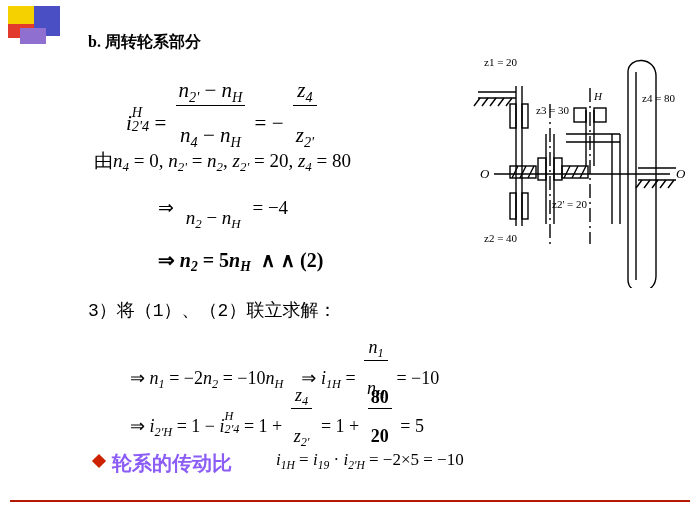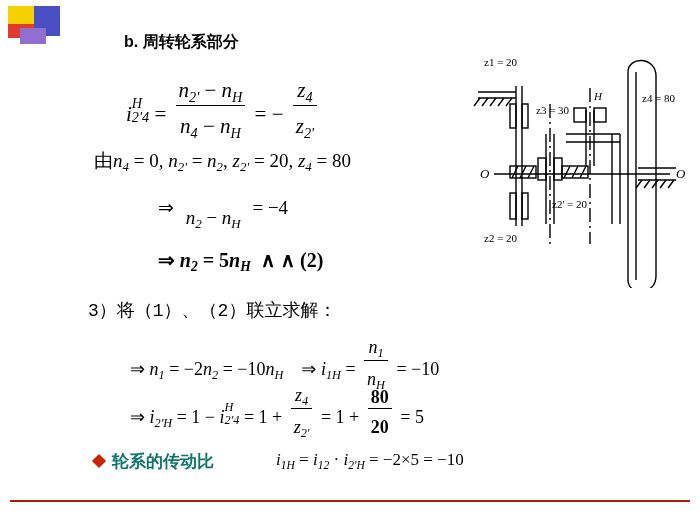--- a/index.html
+++ b/index.html
@@ -29,25 +29,24 @@
   .sq-yellow { left: 0px;  top: 0px;  width: 26px; height: 18px; background: #f5d100; }
   .sq-blue   { left: 26px; top: 0px;  width: 26px; height: 30px; background: #4a4fc4; }
   .sq-red    { left: 0px;  top: 18px; width: 26px; height: 14px; background: #e23b2e; }
   .sq-purple { left: 12px; top: 22px; width: 26px; height: 16px; background: #8f6fd0; }
 
   
   .heading-b {
     position: absolute;
     left: 88px;
     top: 32px;
-    font-family: Liberation Sans, sans-serif;
+    font-family: Liberation Serif, serif;
     font-weight: bold;
     font-size: 16px;
     color: #000000;
-    margin-left: 36px;
   }
   .txt {
     position: absolute;
     color: #000000;
     white-space: nowrap;
   }
   .math {
     font-family: "Liberation Serif", serif;
     font-style: italic;
   }
@@ -64,21 +63,21 @@
     margin: 0 4px;
   }
   .frac .num {
     display: block;
     padding: 0 3px;
     line-height: 1.15;
   }
   .frac .den {
     display: block;
     border-top: 1.4px solid #000;
-    padding: 8px 3px;
+    padding: 17px 3px;
     line-height: 1.2;
   }
   .sub {
     font-size: 0.68em;
     vertical-align: -0.32em;
     font-style: italic;
   }
   .subsup {
     display: inline-block;
     font-size: 0.68em;
@@ -90,21 +89,21 @@
   .subsup span { display: block; }
 
   
   #eq1      { left: 126px; top: 78px;  font-size: 21px; }
   #line-given { left: 94px; top: 148px; font-size: 19px; }
   #eq2      { left: 158px; top: 196px; font-size: 19px; }
   #eq3      { left: 158px; top: 248px; font-size: 20px; font-weight: bold; }
   #line3    { left: 88px;  top: 298px; font-size: 18px; font-family: Liberation Mono, monospace; }
   #eq4      { left: 130px; top: 337px; font-size: 18px; }
   #eq5      { left: 130px; top: 385px; font-size: 18px; }
-  #result   { left: 112px; top: 450px; font-size: 17px; color: #0f766e; font-family: "Liberation Sans", sans-serif; font-weight: bold;}
+  #result   { left: 112px; top: 450px; font-size: 20px; color: #8b5cf6; font-family: "Liberation Sans", sans-serif; font-weight: bold;}
   #result-math { left: 276px; top: 450px; font-size: 17px; color: #000; }
 
   .diamond-bullet {
     position: absolute;
     left: 94px;
     top: 456px;
     width: 10px;
     height: 10px;
     background: #cc2200;
     transform: rotate(45deg);
@@ -212,21 +211,21 @@
     <span class="num"><span class="up">80</span></span>
     <span class="den"><span class="up">20</span></span>
   </span>
   <span class="up">= 5</span>
 </div>
 
 <div class="diamond-bullet"></div>
 <div class="txt" id="result">轮系的传动比</div>
 <div class="txt math" id="result-math">
   <i class="v">i</i><span class="sub">1H</span>
-  <span class="up">=</span> <i class="v">i</i><span class="sub">12</span>
+  <span class="up">=</span> <i class="v">i</i><span class="sub">19</span>
   <span class="up">·</span> <i class="v">i</i><span class="sub">2'H</span>
   <span class="up">= −2×5 = −10</span>
 </div>
 
 <div class="bottom-rule"></div>
 
 <div class="diagram">
   <svg width="224" height="240" viewBox="0 0 224 240">
     <g stroke="#000" fill="none" stroke-width="1.4">
 
@@ -286,20 +285,20 @@
       <line x1="50" y1="130" x2="56" y2="118"></line>
       <line x1="58" y1="130" x2="64" y2="118"></line>
       <rect x="92" y="118" width="26" height="12"></rect>
       <line x1="94" y1="130" x2="100" y2="118"></line>
       <line x1="102" y1="130" x2="108" y2="118"></line>
       <line x1="110" y1="130" x2="116" y2="118"></line>
     </g>
   </svg>
 
   <div class="dlabel" style="left:14px; top:8px;">z1 = 20</div>
-  <div class="dlabel" style="left:14px; top:184px;">z2 = 20</div>
+  <div class="dlabel" style="left:14px; top:184px;">z2 = 40</div>
   <div class="dlabel" style="left:66px; top:30px;margin-top:26px;">z3 = 30</div>
   <div class="dlabel" style="left:82px; top:150px;">z2' = 20</div>
   <div class="dlabel" style="left:172px; top:24px;margin-top:20px;">z4 = 80</div>
   <div class="dlabel" style="left:124px; top:42px; font-style:italic;">H</div>
   <div class="dlabel" style="left:10px; top:118px; font-style:italic; font-size:13px;">O</div>
   <div class="dlabel" style="left:206px; top:118px; font-style:italic; font-size:13px;">O</div>
 </div>
 
 </body></html>

